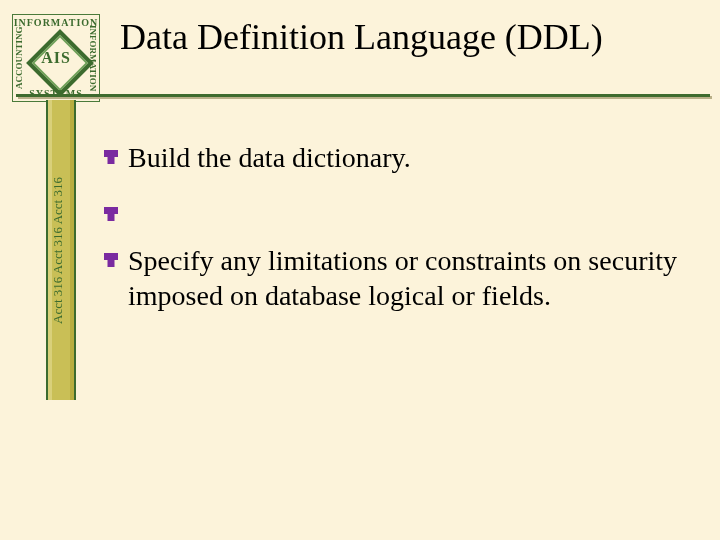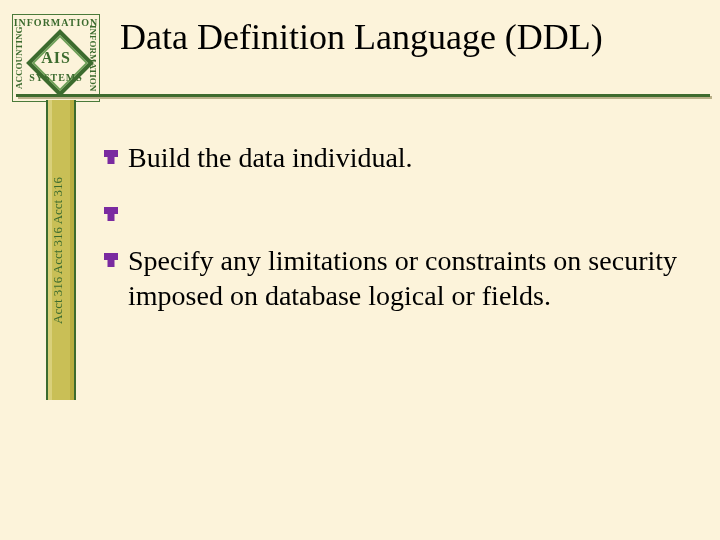--- a/index.html
+++ b/index.html
@@ -30,21 +30,21 @@
     font-weight:bold;font-size:16px;color:#3c6b2e;
     letter-spacing:1px;
   }
   .logo .arc-top,.logo .arc-bot{
     position:absolute;left:0;width:100%;text-align:center;
     font-family:"Times New Roman",serif;
     font-size:10px;font-weight:bold;color:#3c6b2e;
     letter-spacing:1px;
   }
   .logo .arc-top{top:2px}
-  .logo .arc-bot{bottom:18px}
+  .logo .arc-bot{bottom:2px}
   .logo .arc-left,.logo .arc-right{
     position:absolute;top:0;height:100%;
     font-family:"Times New Roman",serif;
     font-size:9px;font-weight:bold;color:#3c6b2e;
     writing-mode:vertical-rl;text-align:center;
   }
   .logo .arc-left{left:1px;transform:rotate(180deg)}
   .logo .arc-right{right:1px}
   .title-wrap{
     position:absolute;left:120px;top:18px;right:10px;
@@ -111,21 +111,21 @@
 <div class="spine-text">Acct 316   Acct 316   Acct 316</div>
 
 <div class="content">
   <div class="item">
     <span class="bullet">
       <svg viewBox="0 0 10 10">
           <rect x="0" y="0" width="10" height="5" fill="#7a2aa0"></rect>
           <rect x="2.5" y="0" width="5" height="10" fill="#7a2aa0"></rect>
         </svg>
     </span>
-    <span class="txt">Build the data individual.</span>
+    <span class="txt">Build the data dictionary.</span>
   </div>
   <div class="item">
     <span class="bullet">
       <svg viewBox="0 0 10 10">
           <rect x="0" y="0" width="10" height="5" fill="#7a2aa0"></rect>
           <rect x="2.5" y="0" width="5" height="10" fill="#7a2aa0"></rect>
         </svg>
     </span>
   </div>
   <div class="item">

